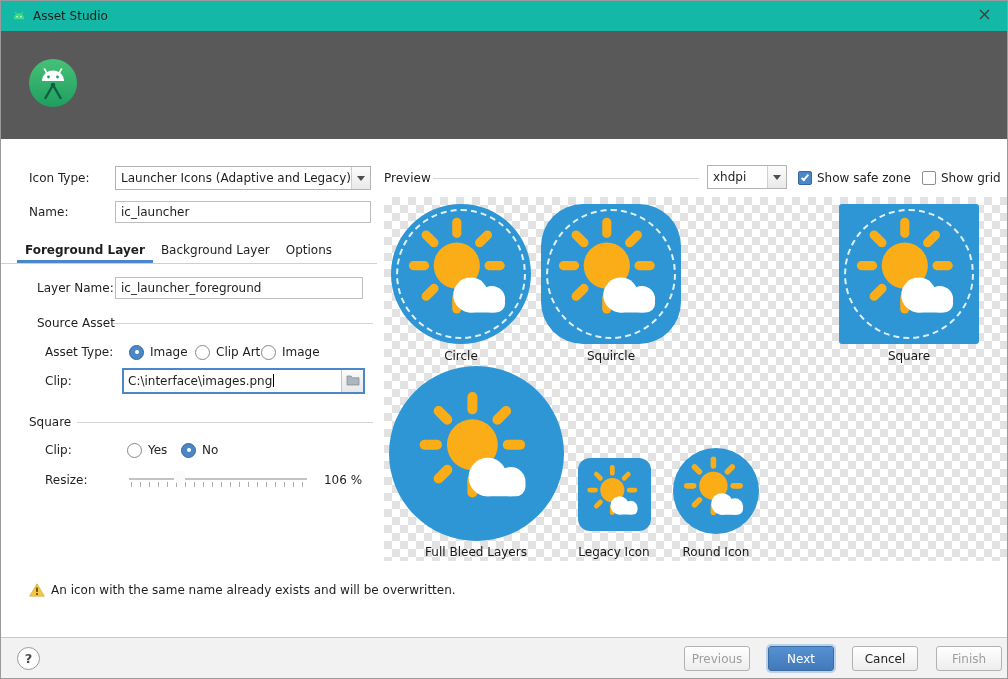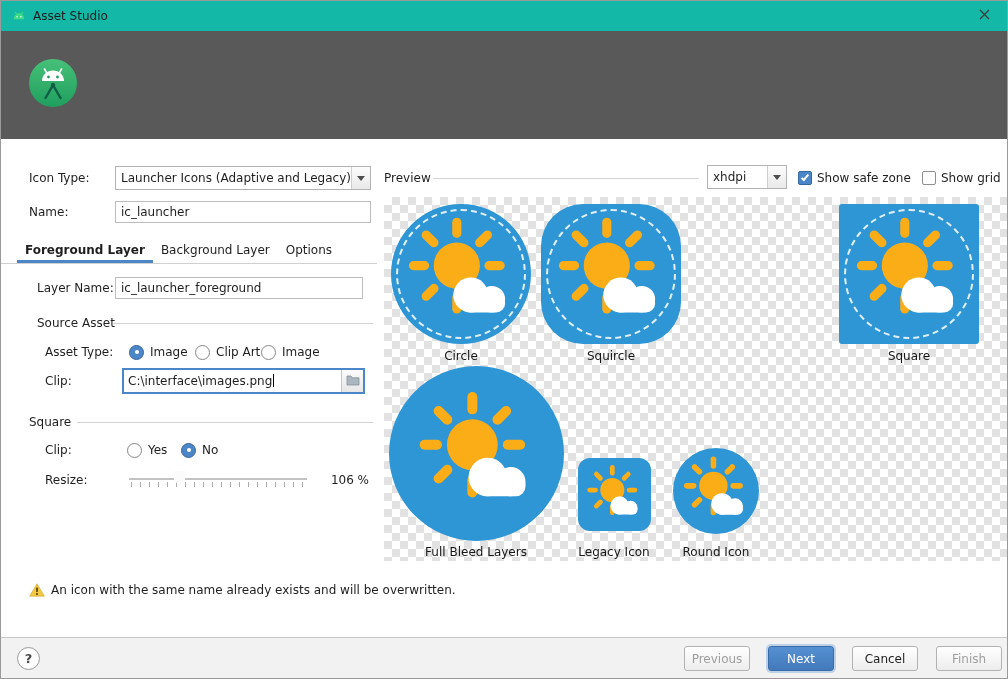--- a/index.html
+++ b/index.html
@@ -222,21 +222,21 @@
     <span class="radio on"></span>
     <span>No</span>
   </div>
 
   <div class="lbl" style="left:44px;top:468px">Resize:</div>
   <div class="slider">
     <div class="track"></div>
     <div class="ticks"></div>
     <div class="thumb"></div>
   </div>
-  <div class="lbl" style="left:316px;top:468px;width:52px;text-align:right">106 %</div>
+  <div class="lbl" style="left:316px;top:468px;width:52px;text-align:center">106 %</div>
 
   <div class="lbl" style="left:383px;top:166px">Preview</div>
   <div class="sep" style="left:432px;top:177px;width:266px"></div>
   <div class="combo" style="left:706px;top:164px;width:80px">
     <span class="combo-text" style="font-size:12px">xhdpi</span>
     <span class="combo-arrow">
         <span class="tri"></span>
       </span>
   </div>
   <div class="checkbox on" style="left:797px;top:170px">

